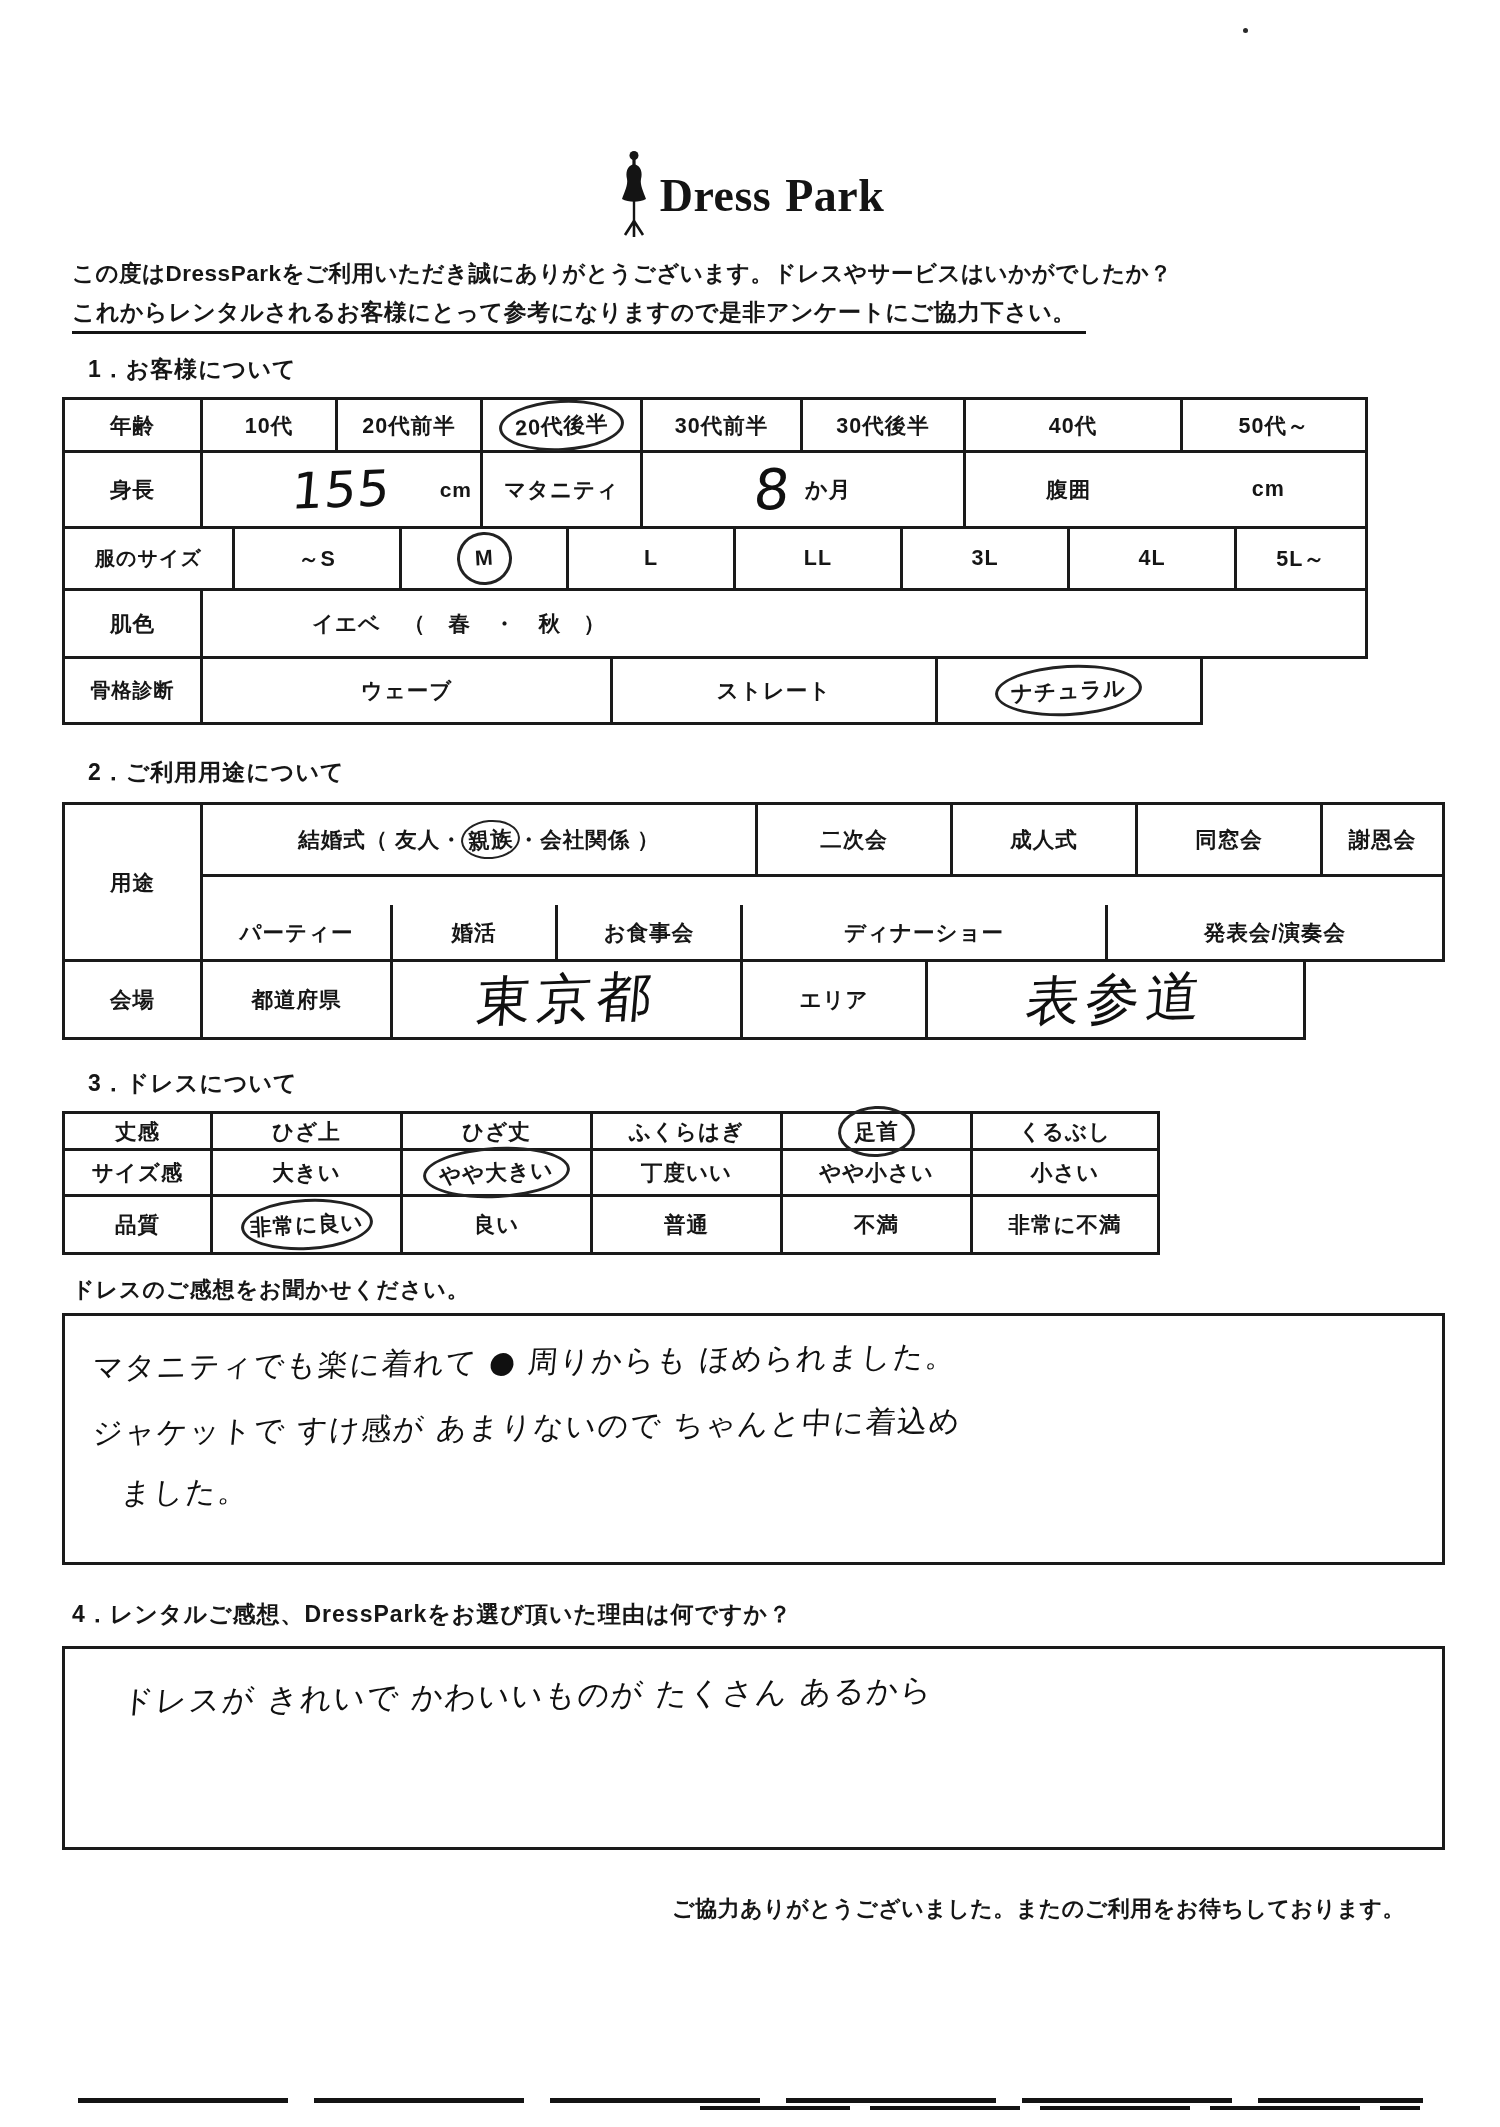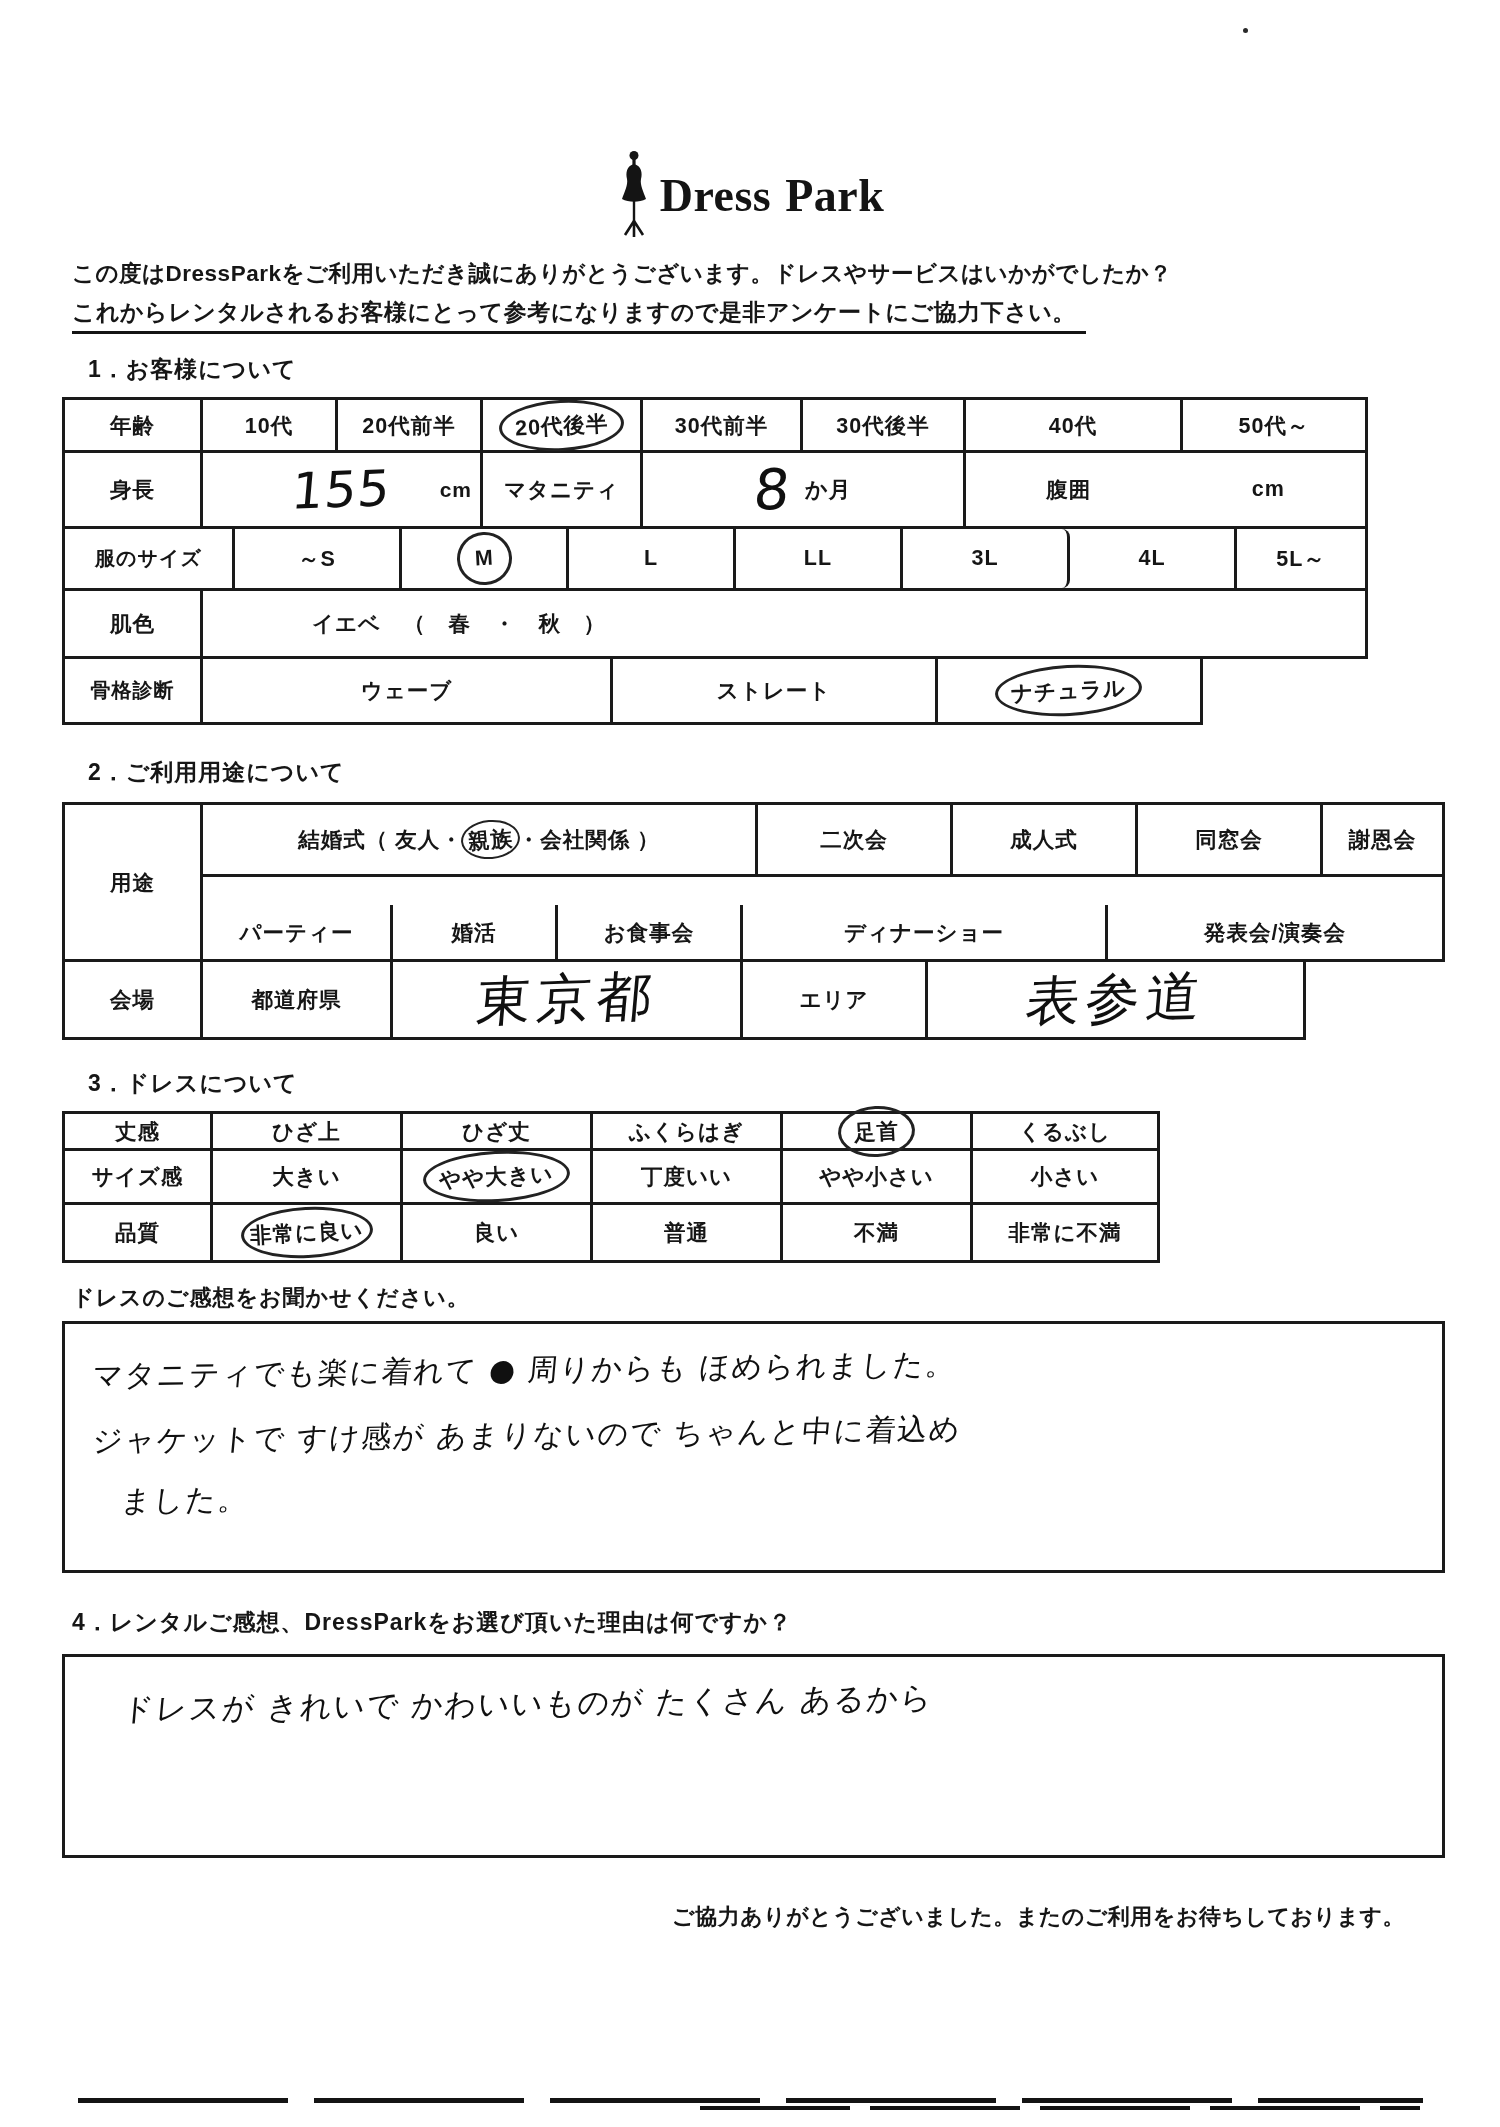--- a/index.html
+++ b/index.html
@@ -154,21 +154,21 @@
       </div>
     <div class="cell" style="width:167px;">
         <span class="circled circled-round">M</span>
       </div>
     <div class="cell" style="width:167px;">
         <span>L</span>
       </div>
     <div class="cell" style="width:167px;">
         <span>LL</span>
       </div>
-    <div class="cell" style="width:167px;border-radius:8px;">
+    <div class="cell" style="width:167px;">
         <span>3L</span>
       </div>
     <div class="cell" style="width:167px;">
         <span>4L</span>
       </div>
     <div class="cell grow">
         <span>5L～</span>
       </div>
   </div>
 
@@ -279,21 +279,21 @@
     <div class="cell" style="width:190px;">
         <span>ふくらはぎ</span>
       </div>
     <div class="cell" style="width:190px;">
         <span class="circled">足首</span>
       </div>
     <div class="cell grow">
         <span>くるぶし</span>
       </div>
   </div>
-  <div class="trow" style="height:54px; width:1098px;">
+  <div class="trow" style="height:46px; width:1098px;">
     <div class="cell" style="width:148px;">
         <span>サイズ感</span>
       </div>
     <div class="cell" style="width:190px;">
         <span>大きい</span>
       </div>
     <div class="cell" style="width:190px;">
         <span class="circled">やや大きい</span>
       </div>
     <div class="cell" style="width:190px;">

